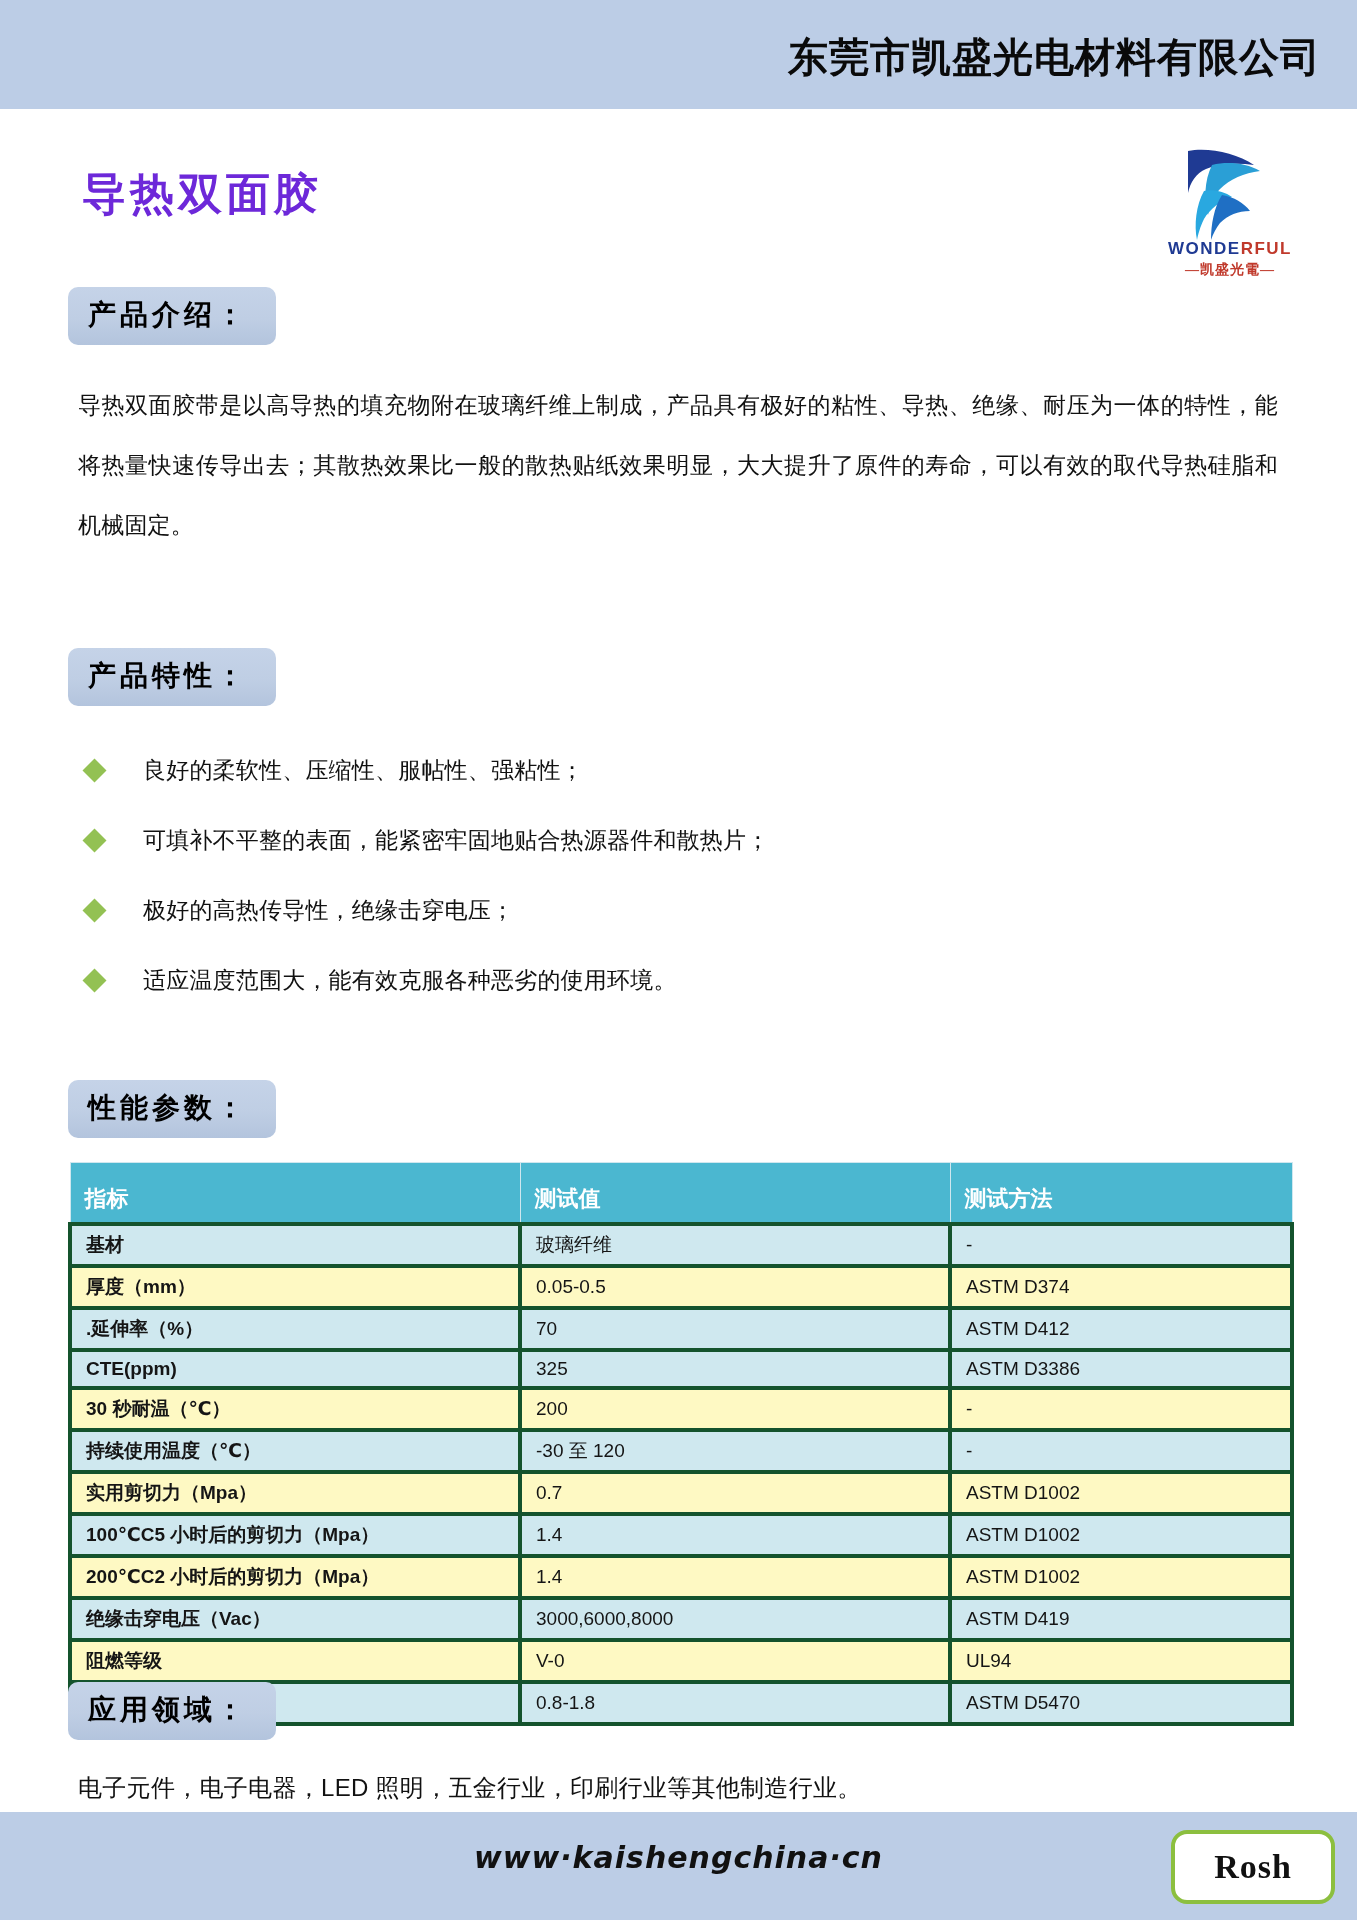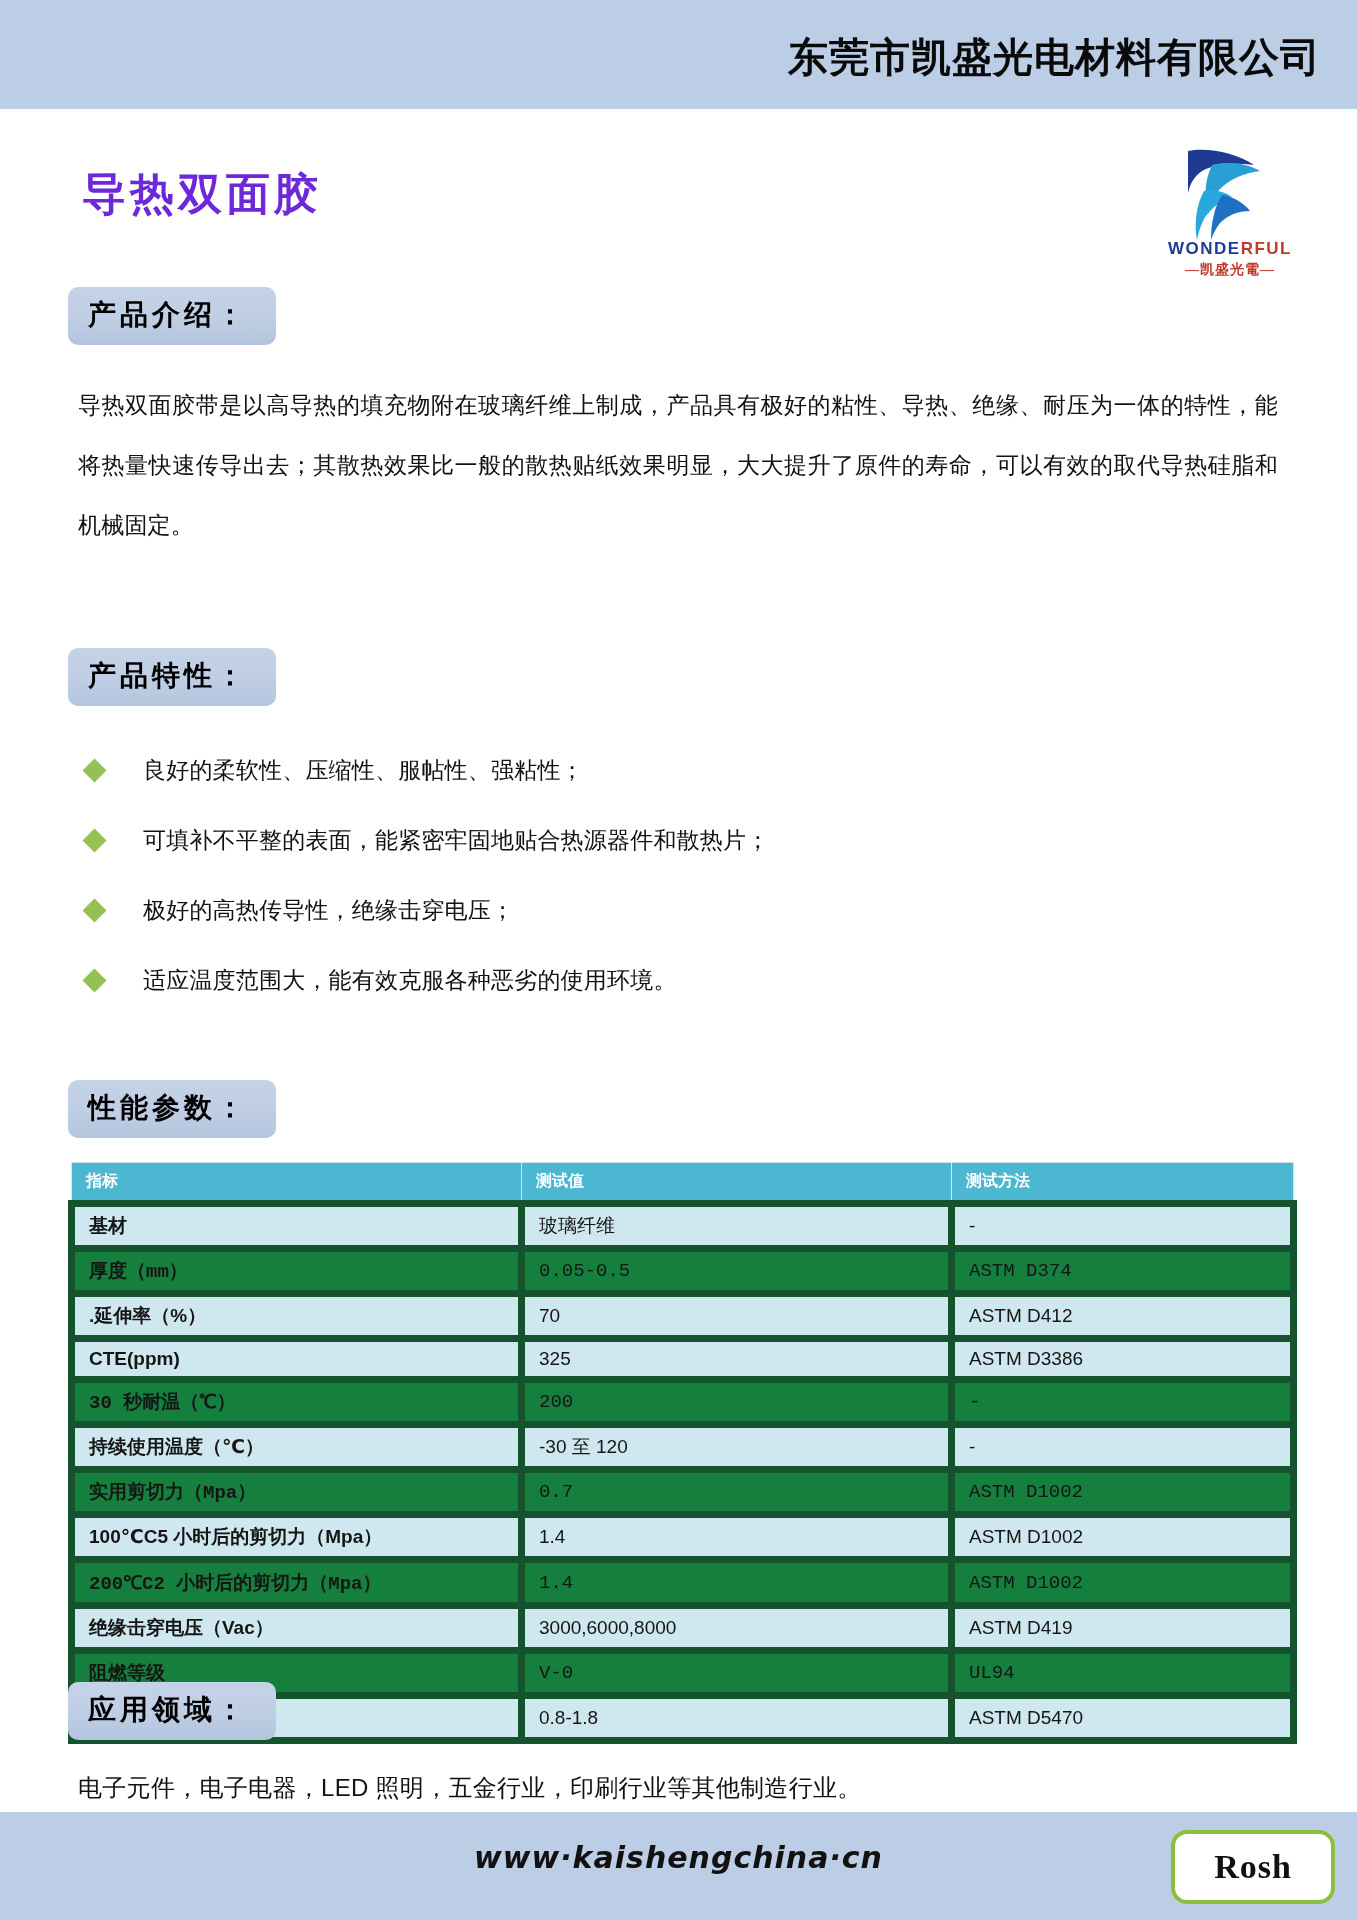--- a/index.html
+++ b/index.html
@@ -149,37 +149,37 @@
     position: absolute;
     left: 68px;
     top: 1162px;
     width: 1222px;
     border-collapse: collapse;
     table-layout: fixed;
   }
   .param-table th {
     background: #4bb7d0;
     color: #ffffff;
-    font-size: 16px;
+    font-size: 22px;
     font-weight: bold;
     text-align: left;
-    padding: 8px 0 8px 14px;
+    padding: 21px 0 8px 14px;
     border: 1px solid #cfe7ef;
   }
   .param-table td {
     font-size: 19px;
     color: #151515;
     padding: 6px 0 6px 14px;
-    border: 7px solid #14532d;
+    border: 4px solid #14532d;
     height: 38px;
     margin-left: 14px;
   }
   .param-table td.label { font-weight: bold; }
   .param-table tr.odd td { background: #cfe8ef; }
-  .param-table tr.even td { background: #15803d; font-family: Liberation Mono, monospace; }
+  .param-table tr.even td { background: #fef9c3; }
   .col-a { width: 450px; }
   .col-b { width: 430px; }
   .col-c { width: 342px; }
 
   
   .application-text {
     position: absolute;
     left: 78px;
     top: 1772px;
     font-size: 24px;

